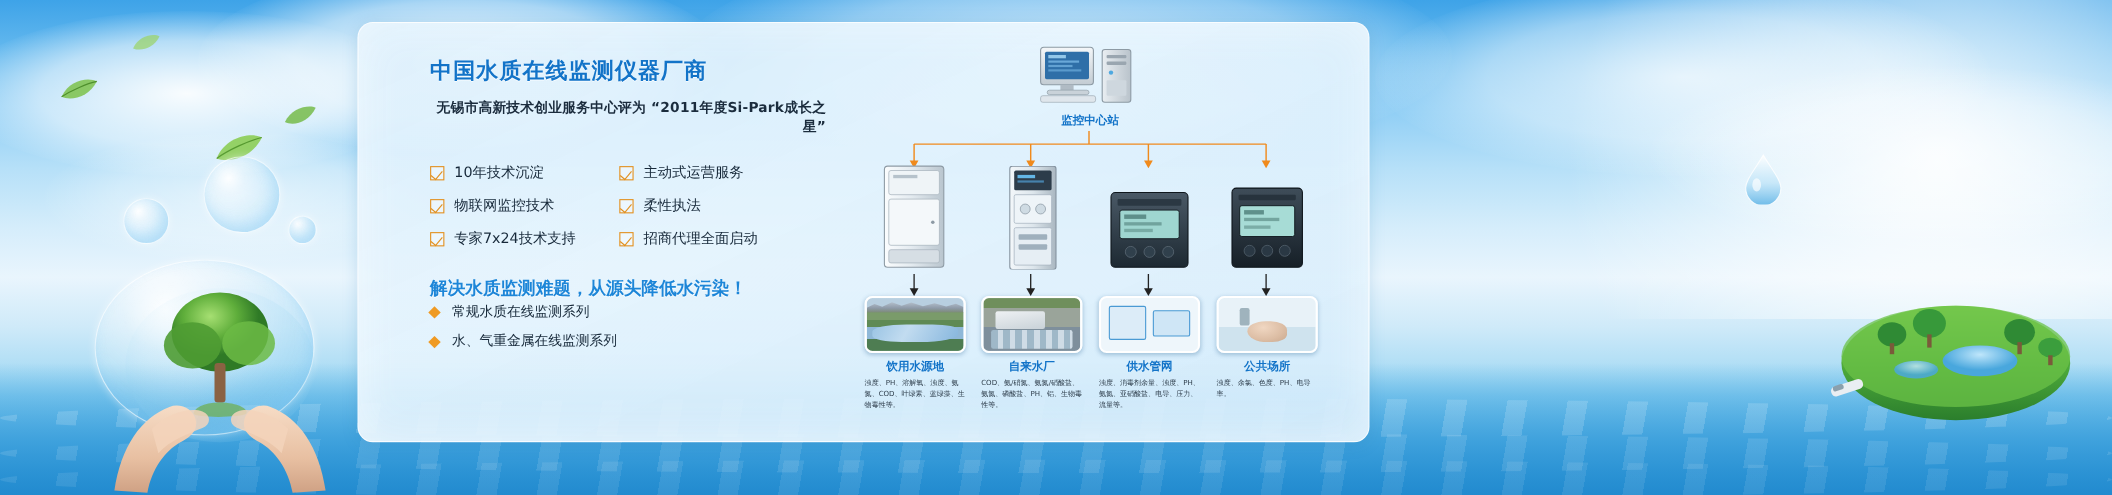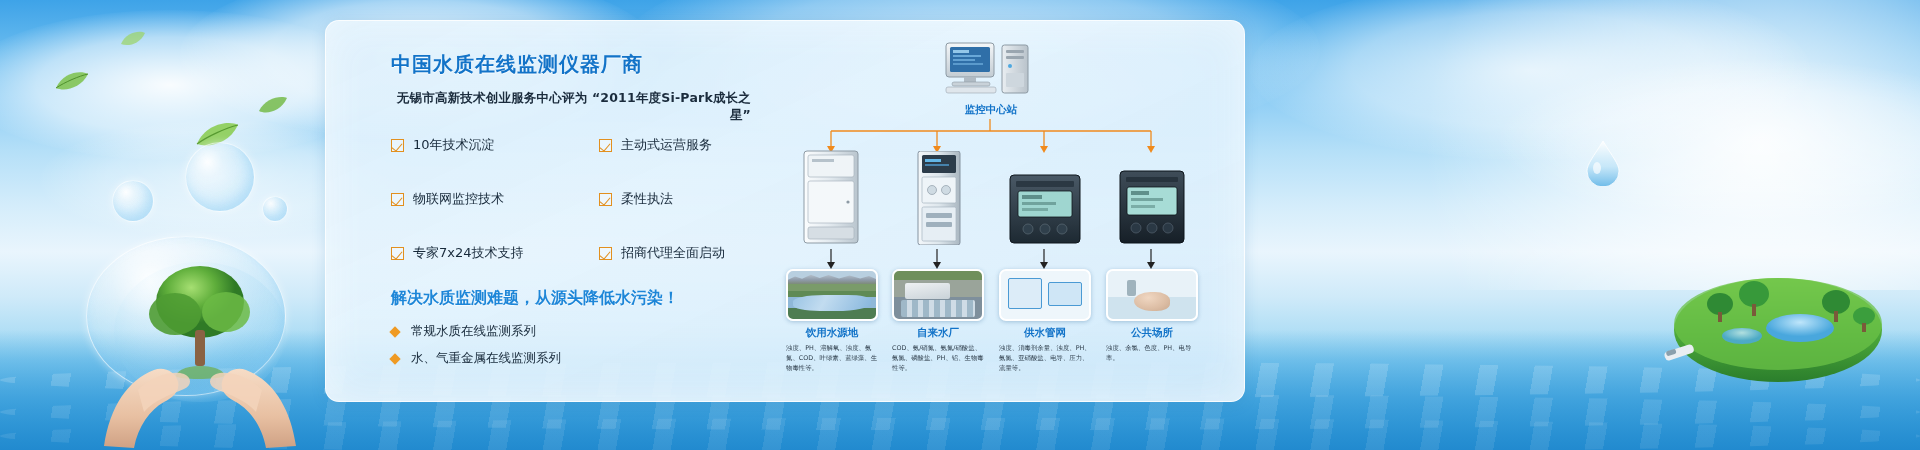--- a/index.html
+++ b/index.html
@@ -79,36 +79,36 @@
   
   .txt-col { position:absolute; left:65px; top:30px; width:360px; }
   .head-main {
     font-size:20px; font-weight:bold; color:#1273c8; letter-spacing:1px;
     text-shadow:0 1px 0 rgba(255,255,255,.7);
   }
   .sub-main {
     margin-top:12px; font-size:12.5px; font-weight:bold; color:#1b2c3d; letter-spacing:.2px;text-align:right;
   }
   .check-grid {
-    margin-top:12px; display:grid; grid-template-columns:172px 1fr; row-gap:12px; column-gap:0;gap:36px;
+    margin-top:24px; display:grid; grid-template-columns:172px 1fr; row-gap:12px; column-gap:0;
   }
   .chk-item { display:flex; align-items:center; font-size:13px; color:#17293a; }
   .chk-box {
     width:13px; height:13px; border:1.4px solid #e2901f; margin-right:9px; flex:none;
     position:relative; background:rgba(255,255,255,.35);
   }
   .chk-box::after{
     content:""; position:absolute; left:2px; top:1px; width:5px; height:9px;
     border:solid #e2901f; border-width:0 1.7px 1.7px 0; transform:rotate(40deg);
   }
   .head-sub2 {
     margin-top:26px; font-size:16px; font-weight:bold; color:#1d86d8;
     text-shadow:0 1px 0 rgba(255,255,255,.7);
   }
-  .bullets { margin-top:14px; }
+  .bullets { margin-top:2px; }
   .blt { display:flex; align-items:center; font-size:12.5px; color:#17293a; margin-bottom:10px; }
   .blt-dot {
     width:8px; height:8px; background:#ef9a23; margin-right:12px; flex:none;
     transform:rotate(45deg);
   }
 
   
   .diagram { position:absolute; left:460px; top:14px; width:430px; height:310px; }
 
   .center-pc { position:absolute; left:158px; top:4px; width:92px; height:62px; }

